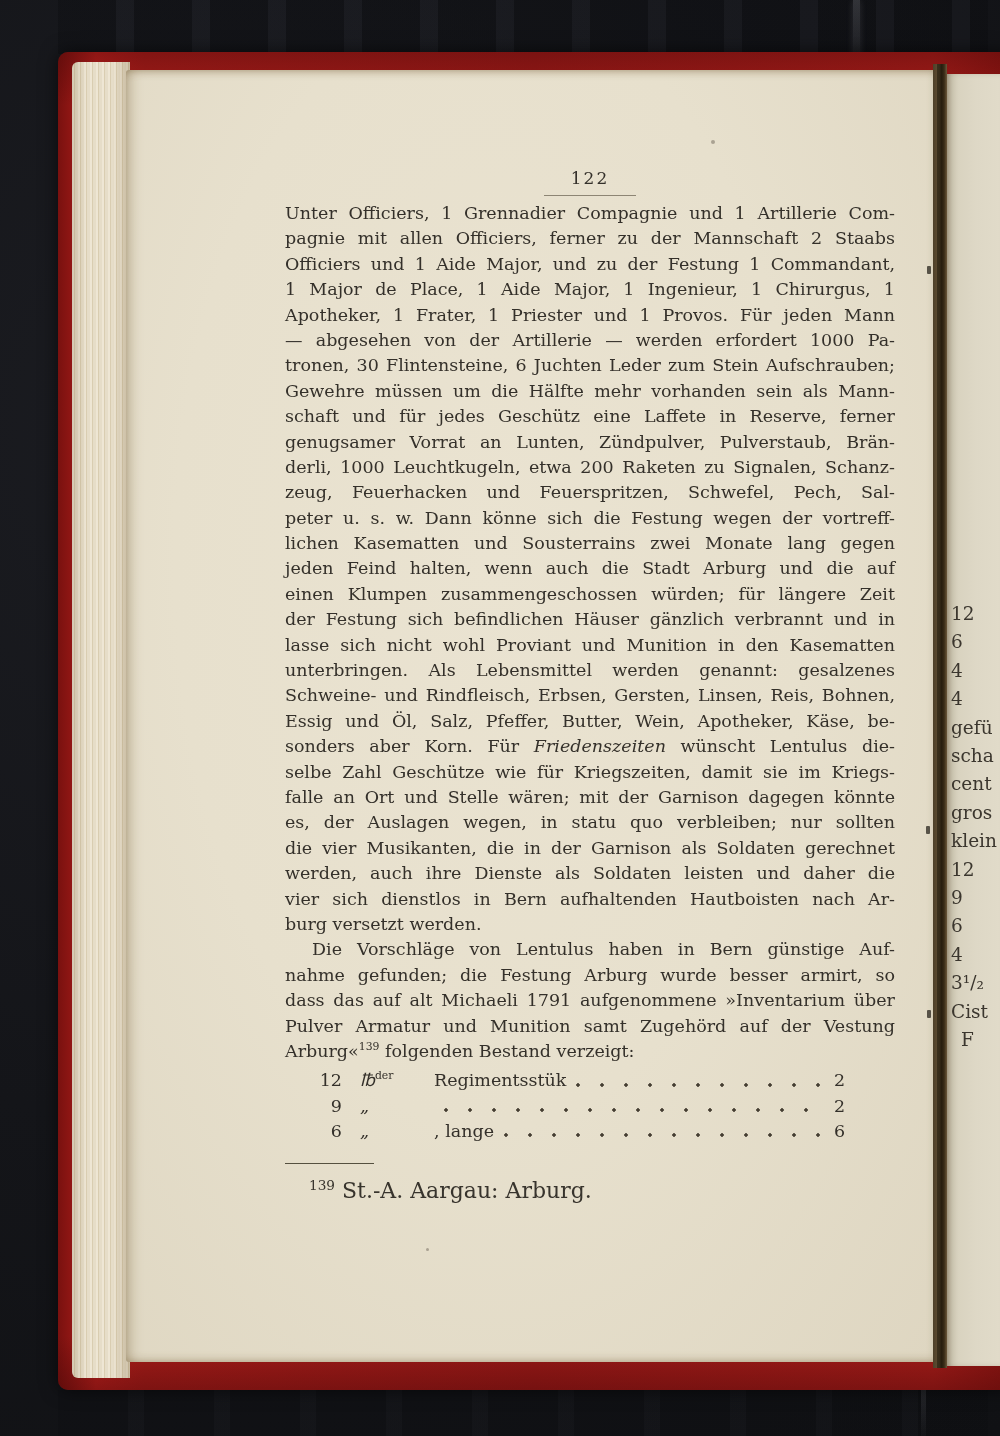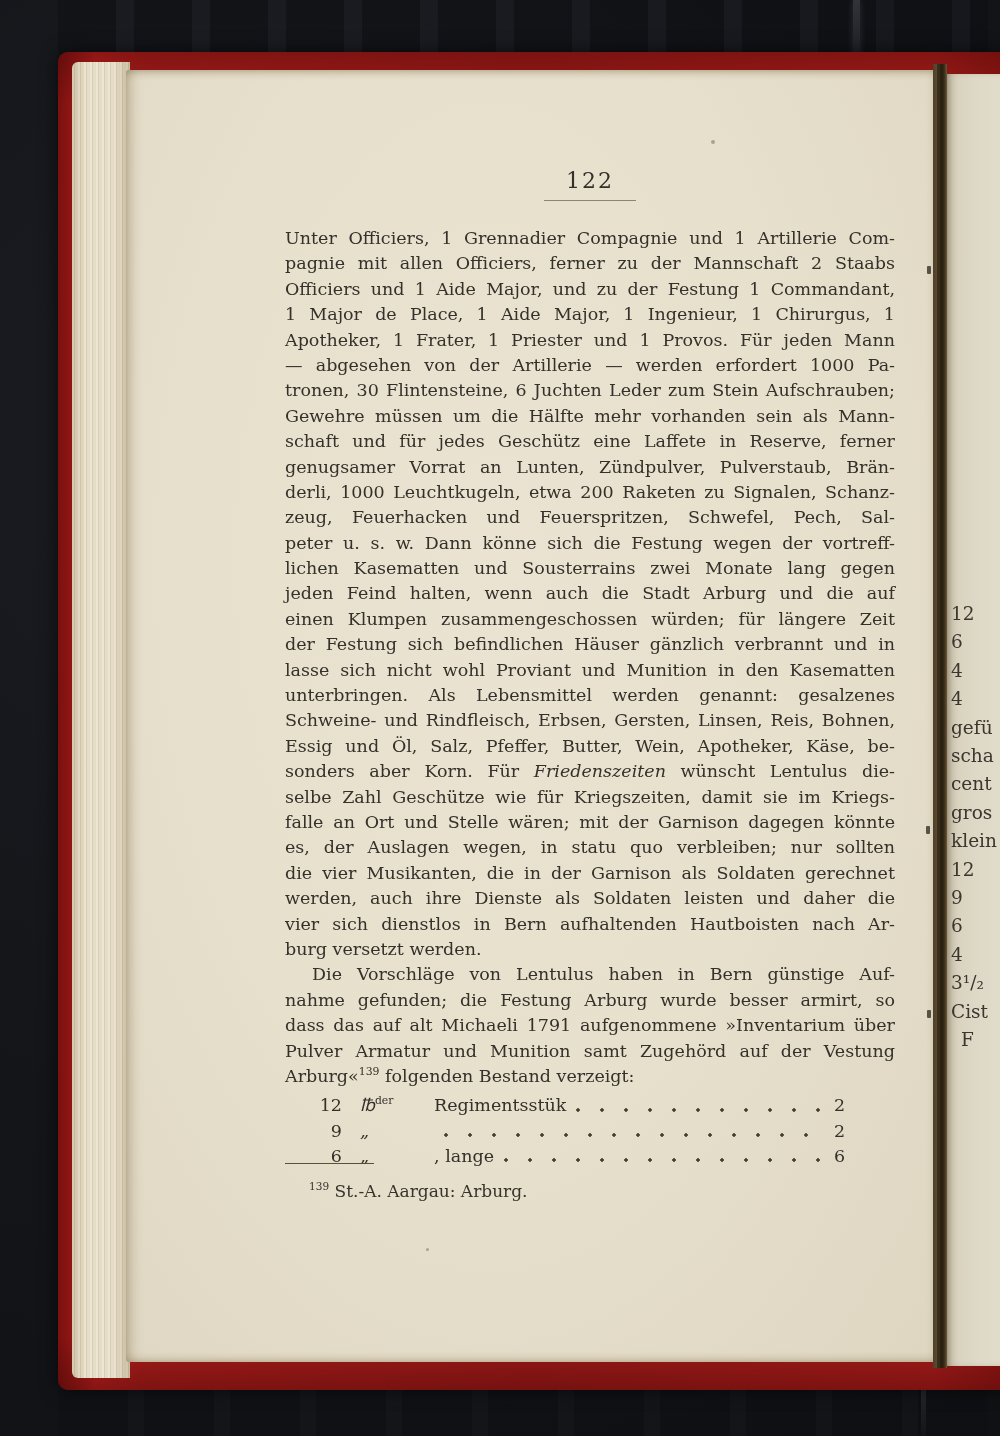--- a/index.html
+++ b/index.html
@@ -67,26 +67,26 @@
     position:absolute; left:4px; width:60px; white-space:nowrap; overflow:hidden;
     font-size:18.5px; line-height:24px; color:#3b362e;
   }
   .fragment.indent { padding-left:10px; }
 
   
   .print { color:#34302a; }
   .pageno-wrap {
     position:absolute; left:399px; top:98px; width:130px; text-align:center;
   }
-  .pageno { font-size:22px; letter-spacing:2px; }
+  .pageno { font-size:17px; letter-spacing:2px; }
   .pageno-rule {
     width:92px; margin:7px auto 0 auto; border-top:1px solid #8d8574; height:0;
   }
   .text-col {
-    position:absolute; left:159px; top:156px; width:610px;
+    position:absolute; left:159px; top:131px; width:610px;
     font-size:17.5px; line-height:25.4px;
   }
   .line {
     height:25.4px; text-align:justify; text-align-last:justify; text-justify:inter-word;
     white-space:nowrap;
   }
   .line.last { text-align-last:left; }
   .line.indent { text-indent:27px; }
   .line i { font-style:italic; }
   sup { font-size:.62em; vertical-align:super; line-height:0; }
@@ -104,21 +104,21 @@
     background-position: left calc(100% - 7px);
   }
   .inv-val { width:28px; flex:0 0 auto; }
 
   .footnote-rule {
     position:absolute; left:159px; top:1093px; width:89px; height:0;
     border-top:1.4px solid #55503f;
   }
   .footnote {
     position:absolute; left:159px; top:1109px; width:610px;
-    font-size:17px; line-height:24px; text-indent:24px; color:#38342d;
+    font-size:22px; line-height:24px; text-indent:24px; color:#38342d;
   }
   .tick { position:absolute; background:rgba(42,37,29,.75); border-radius:1px; }
   .speck { position:absolute; border-radius:50%; background:rgba(120,112,98,.55); }
 </style>
 </head>
 <body>
 
 <div class="scene">
   <div class="top-shadow"></div>
   <div class="bottom-shadow"></div>

